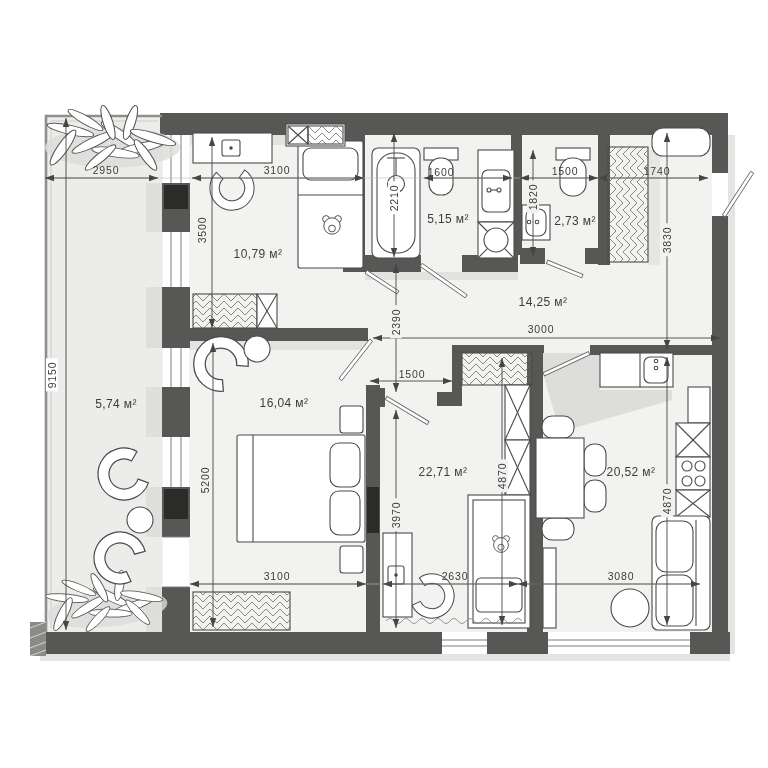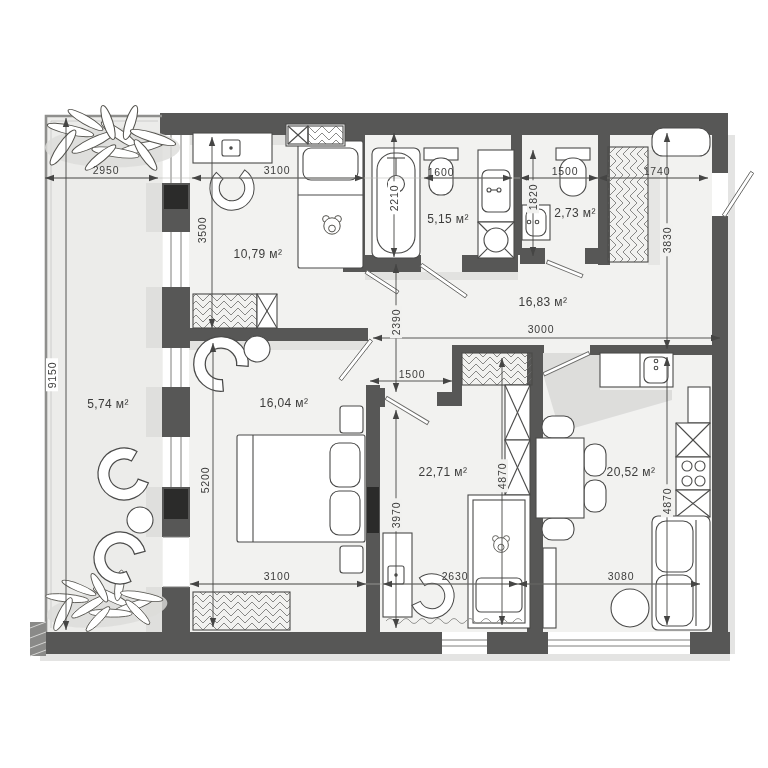--- a/index.html
+++ b/index.html
@@ -419,25 +419,25 @@
           <polygon points="518,584 509,580.8 509,587.2" stroke="none"></polygon>
         </g>
     <g>
           <line x1="518" y1="584" x2="700" y2="584"></line>
           <polygon points="518,584 527,580.8 527,587.2" stroke="none"></polygon>
           <polygon points="700,584 691,580.8 691,587.2" stroke="none"></polygon>
         </g>
   </g>
 </svg>
 
-<div class="lbl area" style="left:108px;top:404px">5,74 м²</div>
+<div class="lbl area" style="left:116px;top:404px">5,74 м²</div>
 <div class="lbl area" style="left:258px;top:254px">10,79 м²</div>
 <div class="lbl area" style="left:448px;top:219px">5,15 м²</div>
-<div class="lbl area" style="left:575px;top:213px">2,73 м²</div>
-<div class="lbl area" style="left:543px;top:302px">16,83 м²</div>
+<div class="lbl area" style="left:575px;top:221px">2,73 м²</div>
+<div class="lbl area" style="left:543px;top:302px">14,25 м²</div>
 <div class="lbl area" style="left:284px;top:403px">16,04 м²</div>
 <div class="lbl area" style="left:443px;top:472px">22,71 м²</div>
 <div class="lbl area" style="left:631px;top:472px">20,52 м²</div>
 
 <div class="lbl dim" style="left:106px;top:170px">2950</div>
 <div class="lbl dim" style="left:277px;top:170px">3100</div>
 <div class="lbl dim" style="left:441px;top:172px">1600</div>
 <div class="lbl dim" style="left:565px;top:171px">1500</div>
 <div class="lbl dim" style="left:657px;top:171px">1740</div>
 <div class="lbl dim v vbgw" style="left:52px;top:375px">9150</div>

